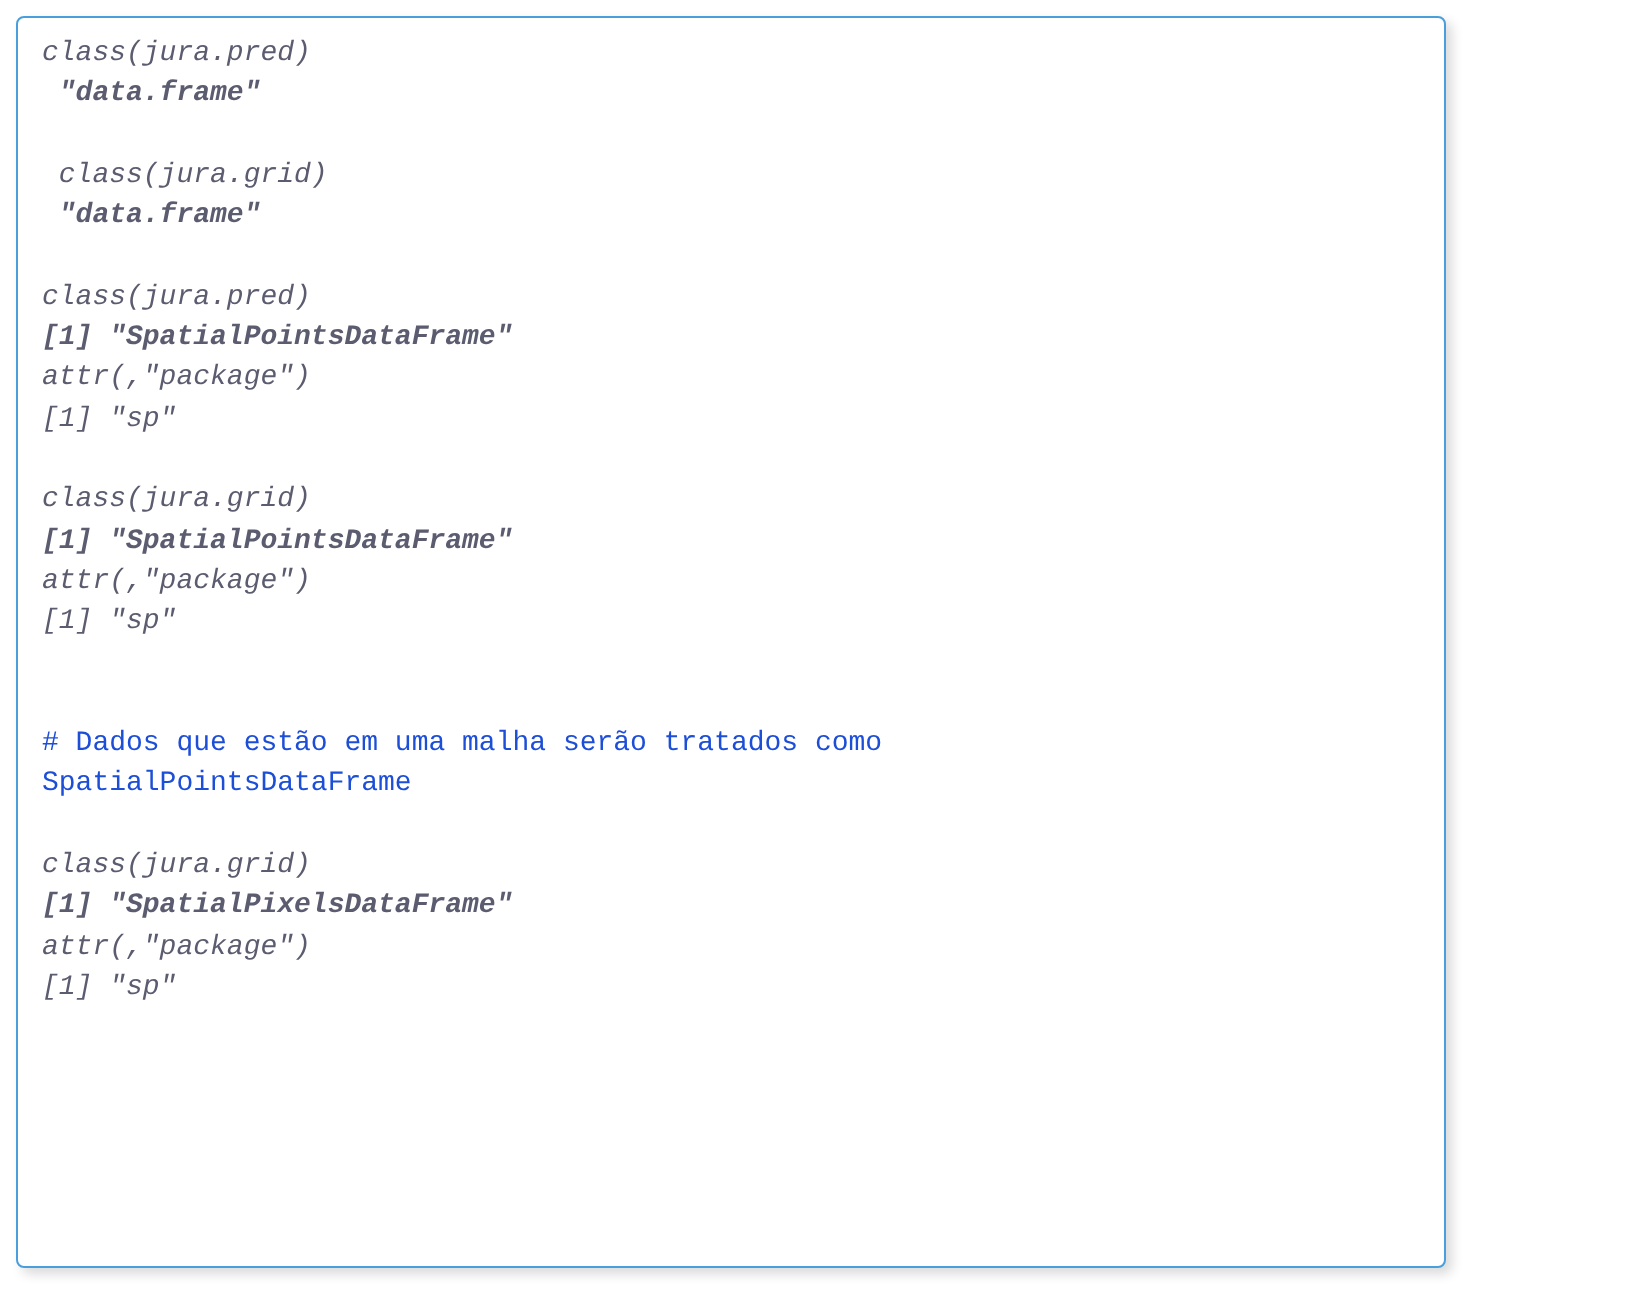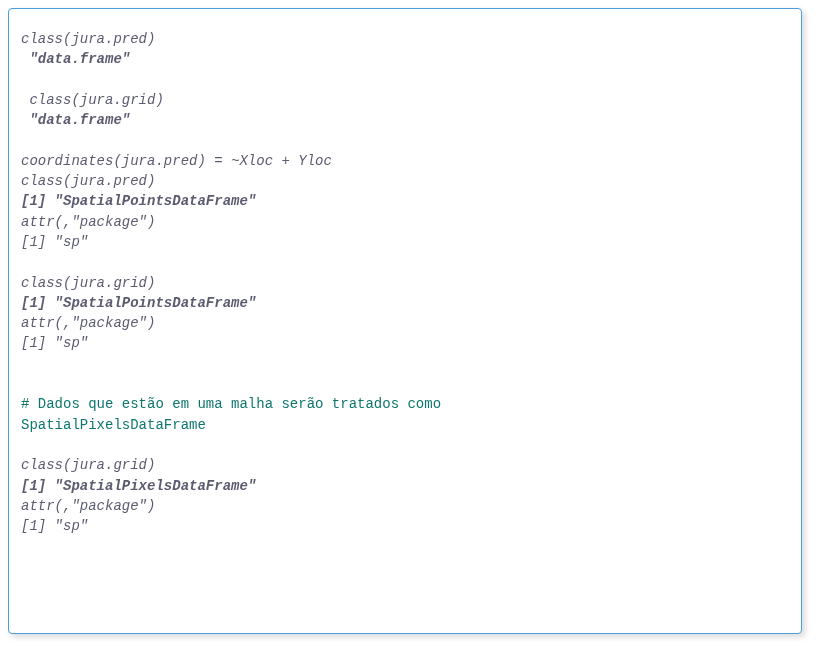--- a/index.html
+++ b/index.html
@@ -2,71 +2,70 @@
 <html><head>
 <meta charset="utf-8">
 <style>
   body {
     margin: 0;
     padding: 8px;
     font-family: Arial, sans-serif;
     background: #ffffff;
   }
   .code-box {
-    width: 794px;
+    width: 715px;
     height: 626px;
     border: 1px solid #4a9edb;
     border-radius: 4px;
     box-shadow: 3px 3px 6px rgba(0,0,0,0.15);
-    padding: 20px 12px;
+    padding: 8px 12px;
     box-sizing: border-box;
     background: #ffffff;
     font-family: "Courier New", Courier, monospace;
     font-size: 14px;
     line-height: 1.45;
     color: #5c5c70;
     font-style: italic;
     overflow: hidden;
   }
   .line {
     white-space: pre;
   }
   .bold {
     font-weight: bold;
   }
   .comment {
-    color: #0f766e;
+    color: #1d4ed8;
     font-style: normal;
   }
   .blank {
     height: 1.45em;
   }
 </style>
 </head>
 <body>
 
 <div class="code-box" id="code-host">
     <div class="line">class(jura.pred)</div>
     <div class="line bold"> "data.frame"</div>
     <div class="blank"></div>
     <div class="line"> class(jura.grid)</div>
     <div class="line bold"> "data.frame"</div>
     <div class="blank"></div>
-    <div class="line">coordinates(jura.pred) = ~Xloc + Yloc</div>
     <div class="line">class(jura.pred)</div>
     <div class="line bold">[1] "SpatialPointsDataFrame"</div>
     <div class="line">attr(,"package")</div>
     <div class="line">[1] "sp"</div>
     <div class="blank"></div>
     <div class="line">class(jura.grid)</div>
     <div class="line bold">[1] "SpatialPointsDataFrame"</div>
     <div class="line">attr(,"package")</div>
     <div class="line">[1] "sp"</div>
     <div class="blank"></div>
     <div class="blank"></div>
     <div class="line comment"># Dados que estão em uma malha serão tratados como</div>
-    <div class="line comment">SpatialPixelsDataFrame</div>
+    <div class="line comment">SpatialPointsDataFrame</div>
     <div class="blank"></div>
     <div class="line">class(jura.grid)</div>
     <div class="line bold">[1] "SpatialPixelsDataFrame"</div>
     <div class="line">attr(,"package")</div>
     <div class="line">[1] "sp"</div>
   </div>
 
 </body></html>

